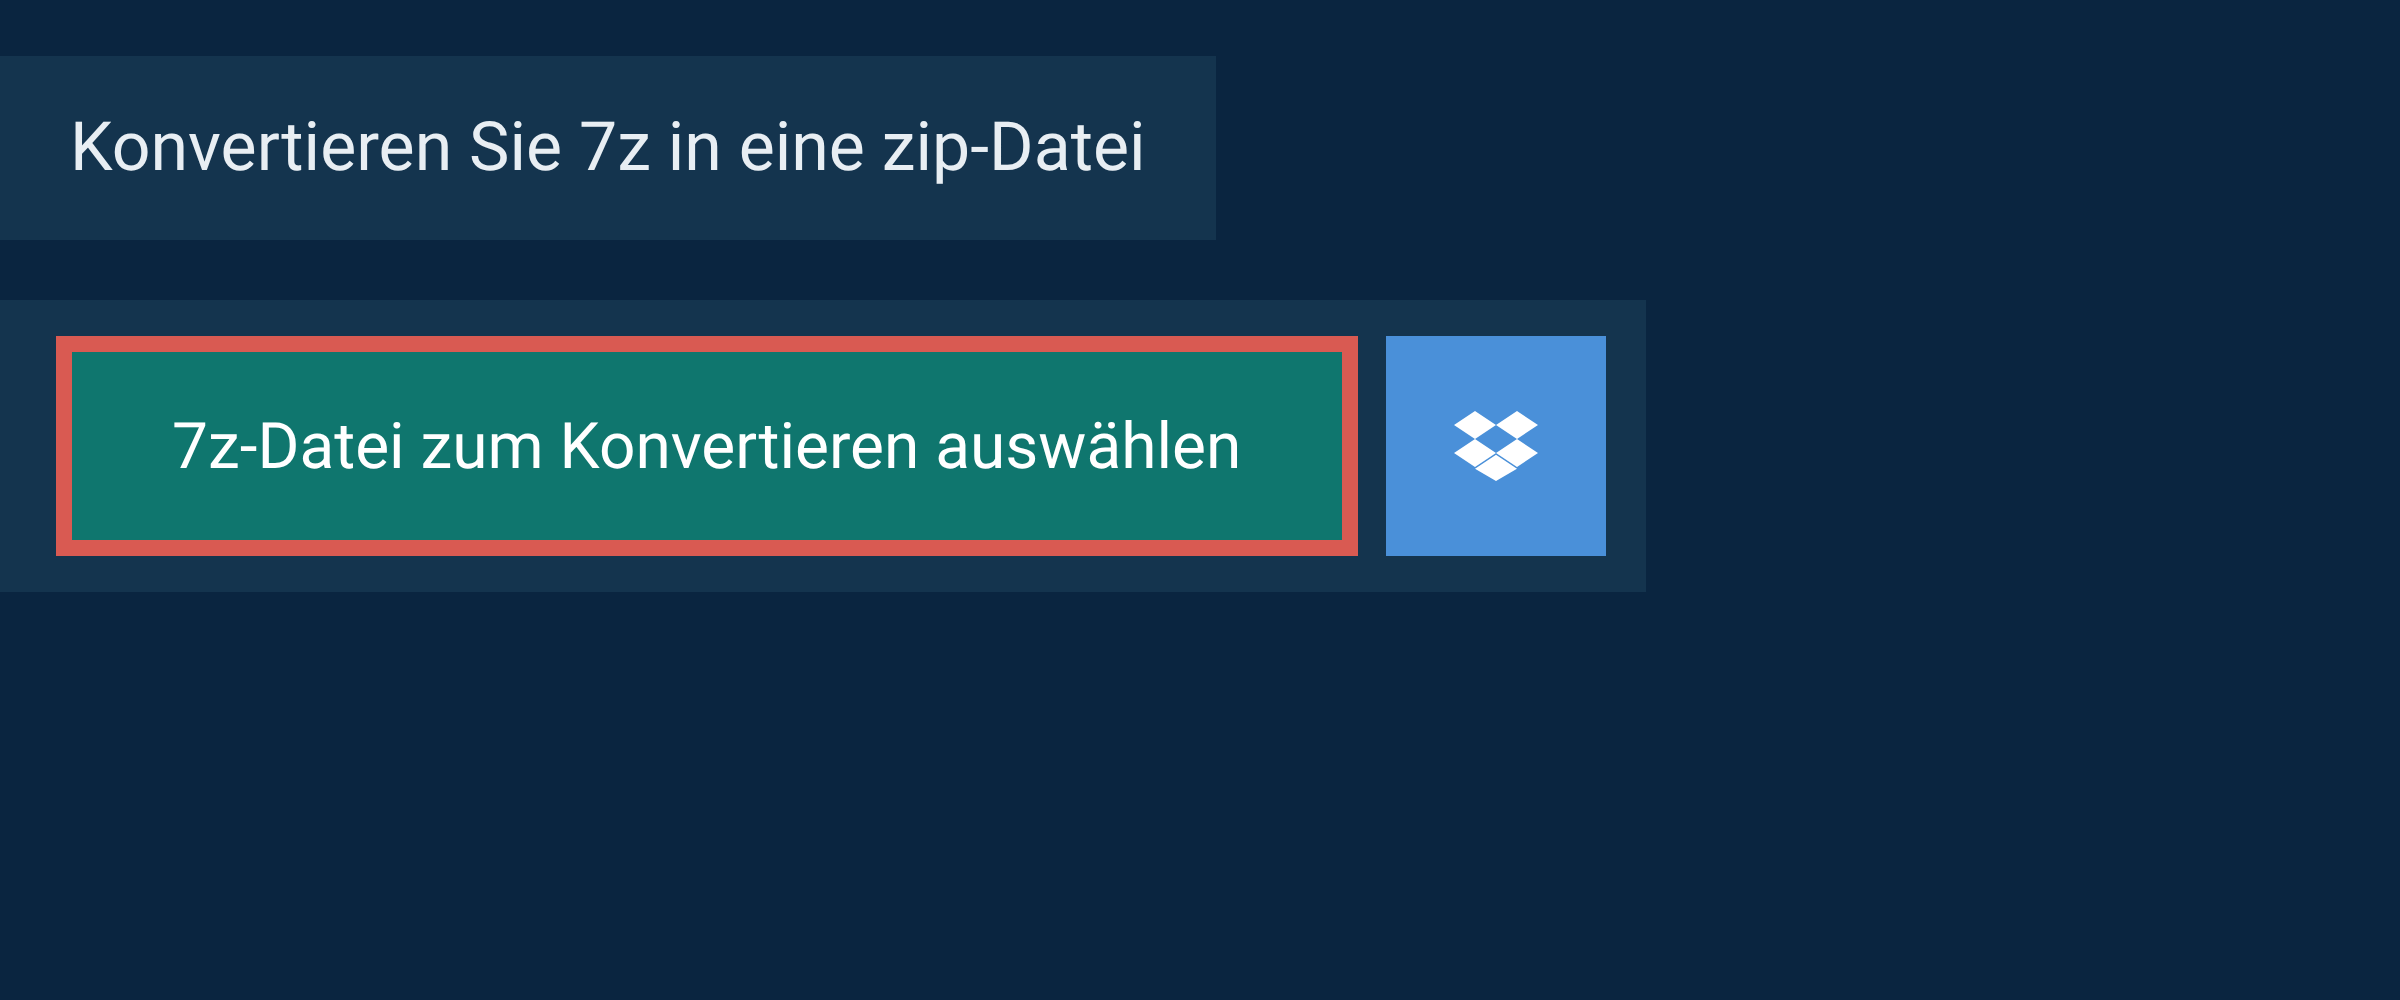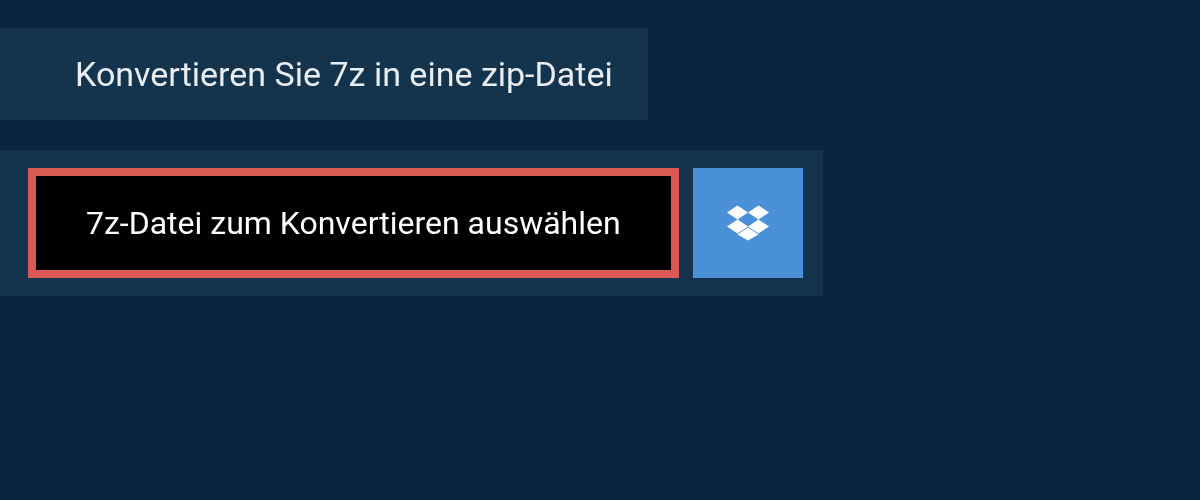--- a/index.html
+++ b/index.html
@@ -17,33 +17,32 @@
     .header-bar {
       background-color: #14344e;
       padding: 26px 35px;
       display: inline-block;
       margin-top: 28px;
     }
     .header-title {
       color: #e8eef3;
       font-size: 34px;
       font-weight: 400;
-      margin-left: 40px;
     }
     .button-row {
       display: flex;
       background-color: #14344e;
       padding: 18px 20px 18px 28px;
       margin-top: 30px;
       width: fit-content;
       align-items: stretch;
       gap: 14px;
     }
     .select-file-button {
-      background-color: #000000;
+      background-color: #0f766e;
       color: #ffffff;
       border: 8px solid #d95a52;
       padding: 28px 50px;
       font-size: 32px;
       font-weight: 400;
       cursor: pointer;
       display: flex;
       align-items: center;
       justify-content: center;
       white-space: nowrap;

